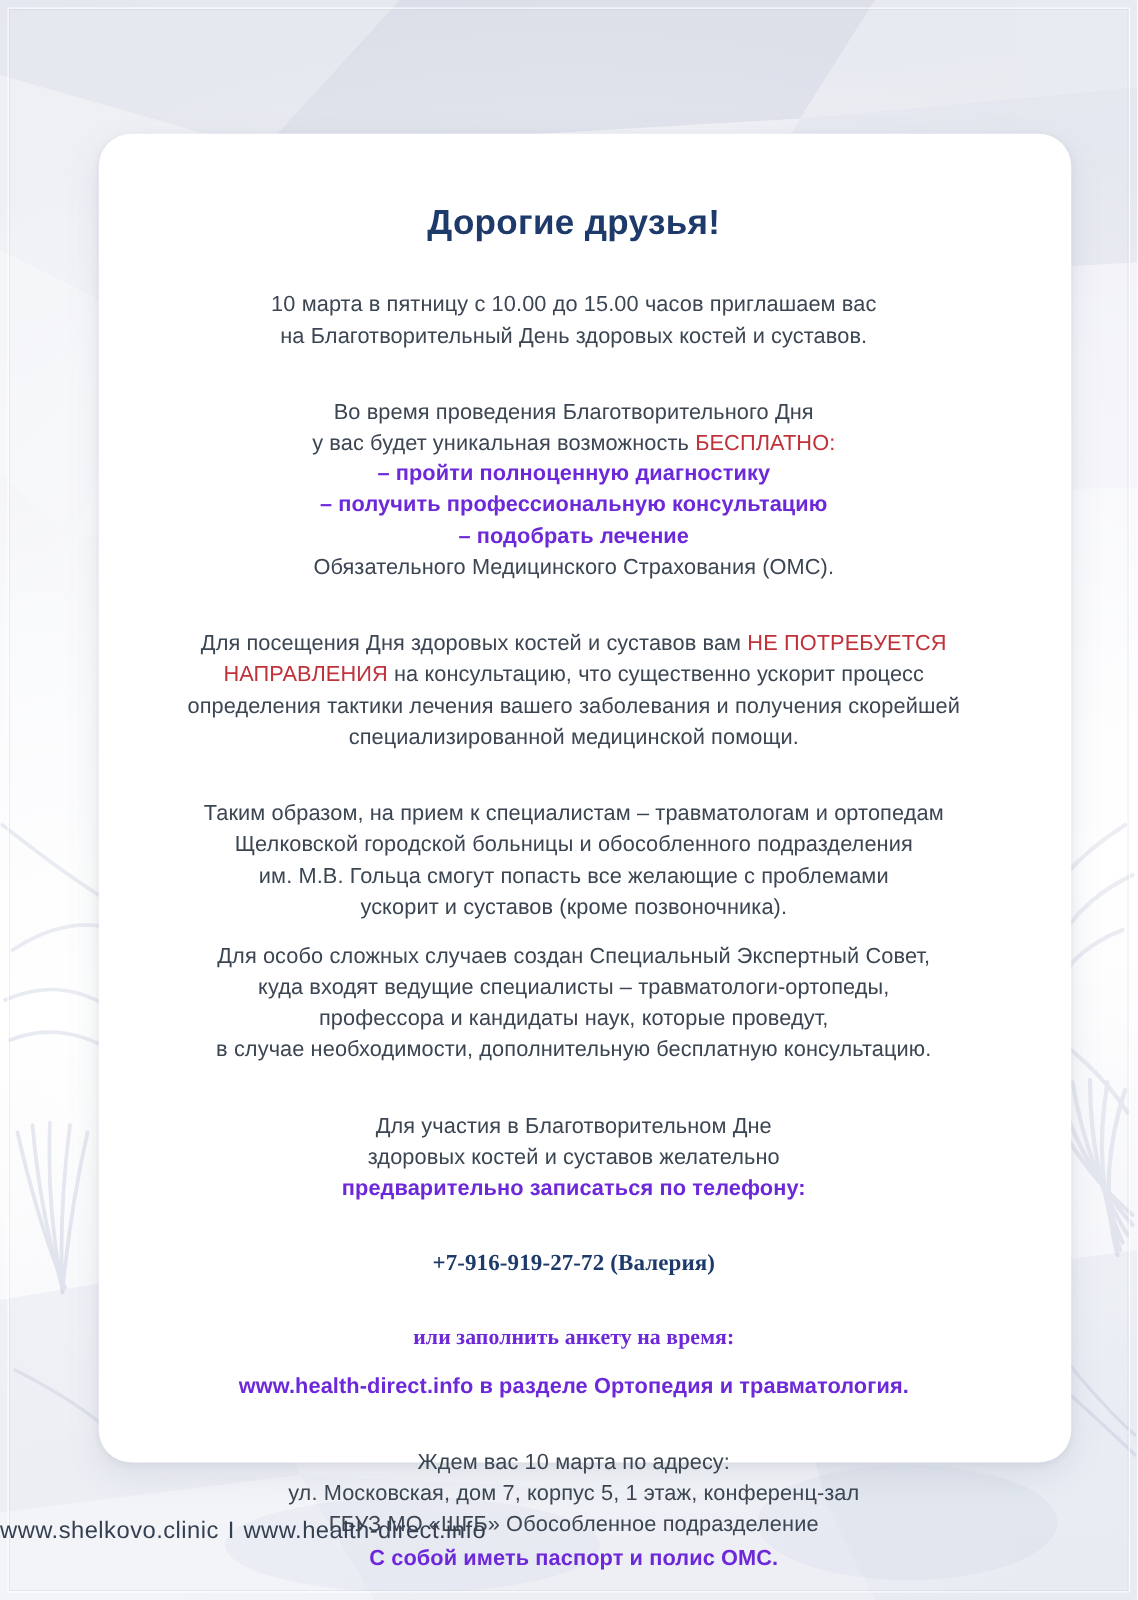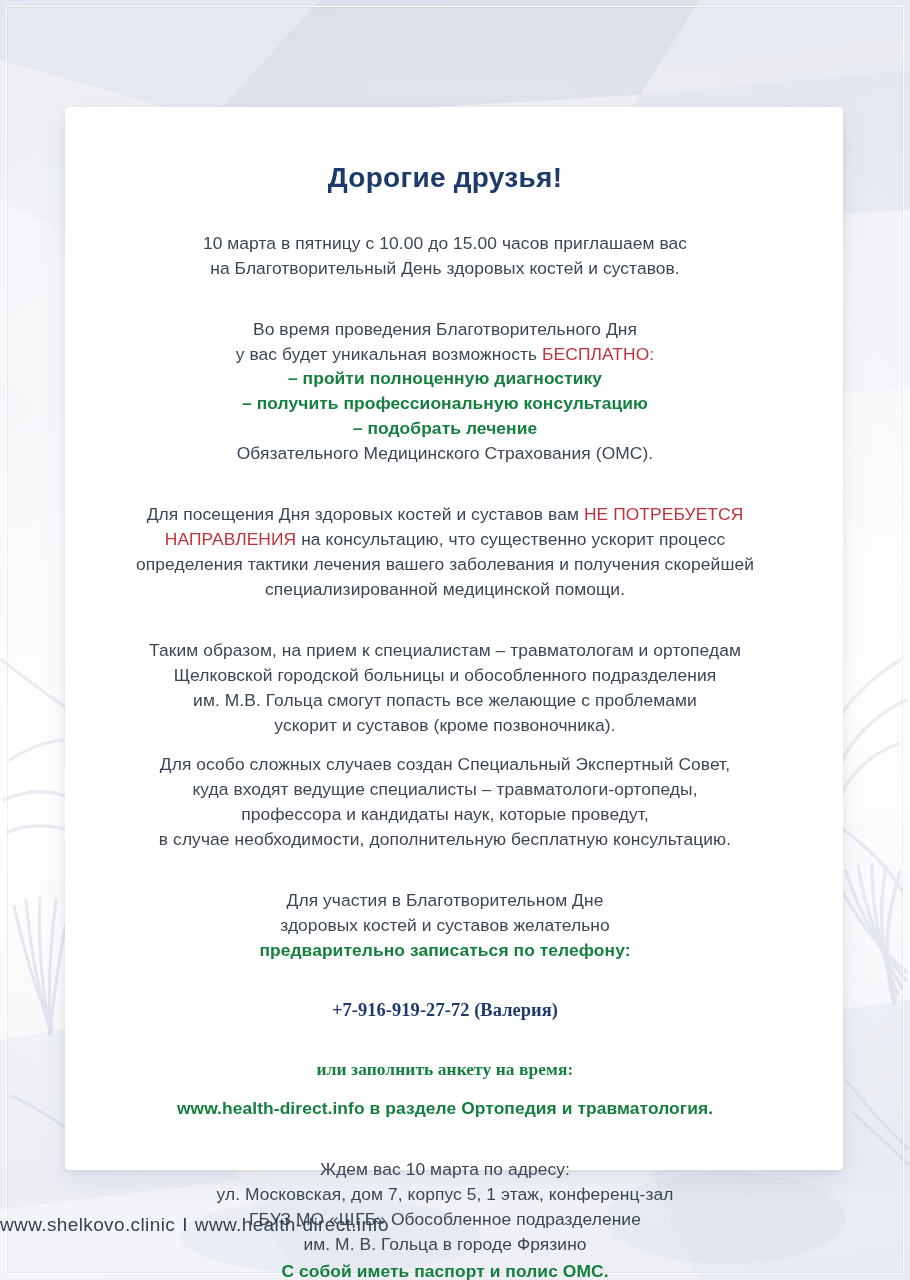--- a/index.html
+++ b/index.html
@@ -47,26 +47,26 @@
     position: absolute;
     left: 6px; top: 6px; right: 6px; bottom: 6px;
     border: 1px solid rgba(255,255,255,.85);
     box-shadow: inset 0 0 0 1px rgba(172,180,198,.22);
     pointer-events: none;
   }
 
   
   .card {
     position: absolute;
-    left: 65px;
+    left: 79px;
     top: 107px;
     width: 778px;
     height: 1063px;
     background: #ffffff;
-    border-radius: 4px;
+    border-radius: 26px;
     box-shadow:
       0 2px 5px rgba(104,114,140,.10),
       0 10px 26px rgba(104,114,140,.13);
     box-sizing: border-box;
     padding: 44px 64px 30px 46px;
   }
 
   .card-inner {
     text-align: center;
     color: #3c4653;
@@ -92,21 +92,21 @@
   .gap-0  { margin-top: 2px; }
 
   .line { display: block; }
 
   .red {
     color: #c0323a;
     font-weight: normal;
   }
 
   .red-line {
-    color: #15803d;
+    color: #6d28d9;
     font-weight: bold;
     display: block;
   }
 
   .phone-line {
     color: #1d3a6b;
     font-weight: bold;
     display: block;
     font-size: 18.4px;
   }
@@ -238,21 +238,20 @@
         <span class="red-line">предварительно записаться по телефону:</span>
         <span class="phone-line gap-sm">+7-916-919-27-72 (Валерия)</span>
         <span class="red-line gap-sm">или заполнить анкету на время:</span>
         <span class="red-line gap-xs">www.health-direct.info в разделе Ортопедия и травматология.</span>
       </div>
 
       <div class="block gap-lg">
         <span class="line">Ждем вас 10 марта по адресу:</span>
         <span class="line">ул. Московская, дом 7, корпус 5, 1 этаж, конференц-зал</span>
         <span class="line">ГБУЗ МО «ЩГБ» Обособленное подразделение</span>
-        <span class="line">им. М. В. Гольца в городе Фрязино</span>
         <span class="red-line gap-0">С собой иметь паспорт и полис ОМС.</span>
       </div>
 
     </div>
   </div>
 
   <div class="footer">
     <div class="footer-text"><span>www.shelkovo.clinic</span><span class="footer-sep">I</span><span>www.health-direct.info</span></div>
   </div>
 

